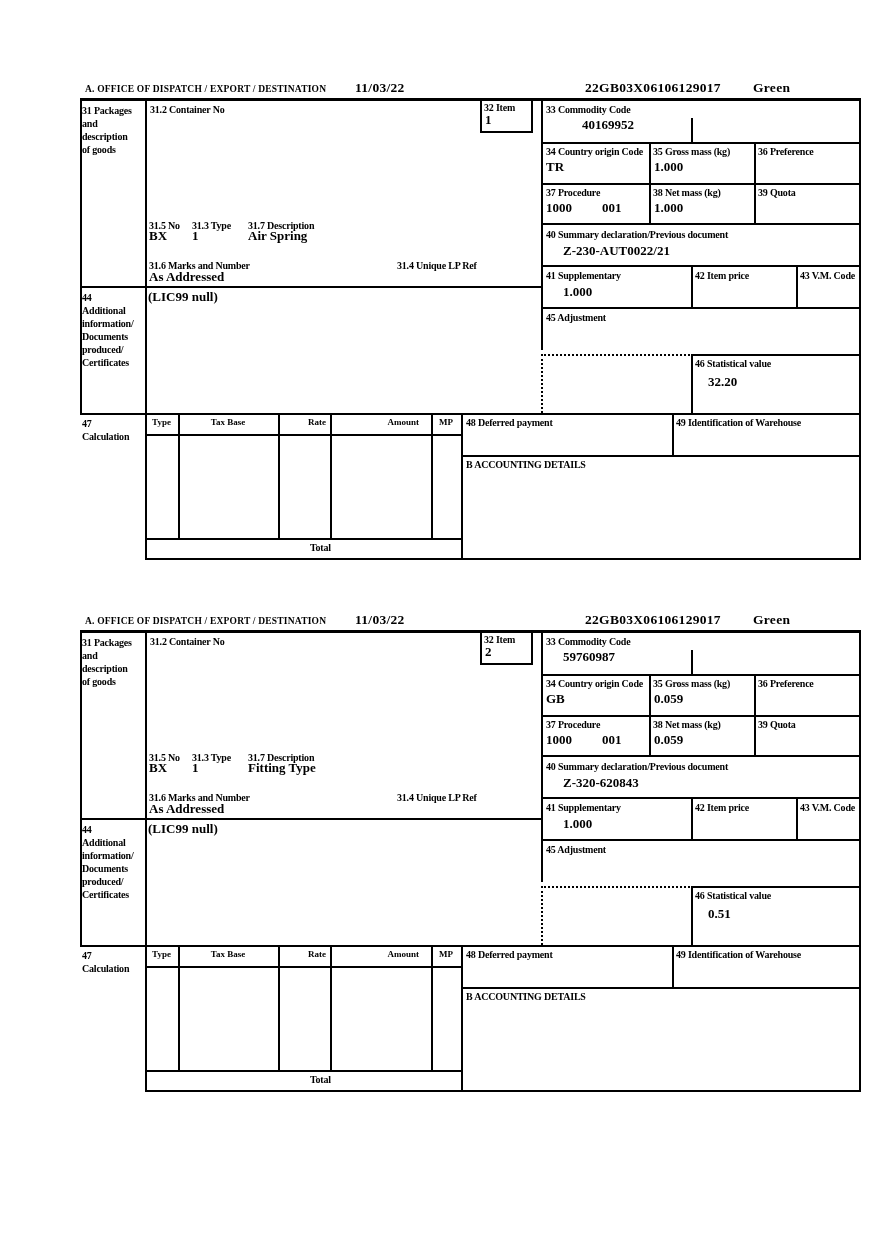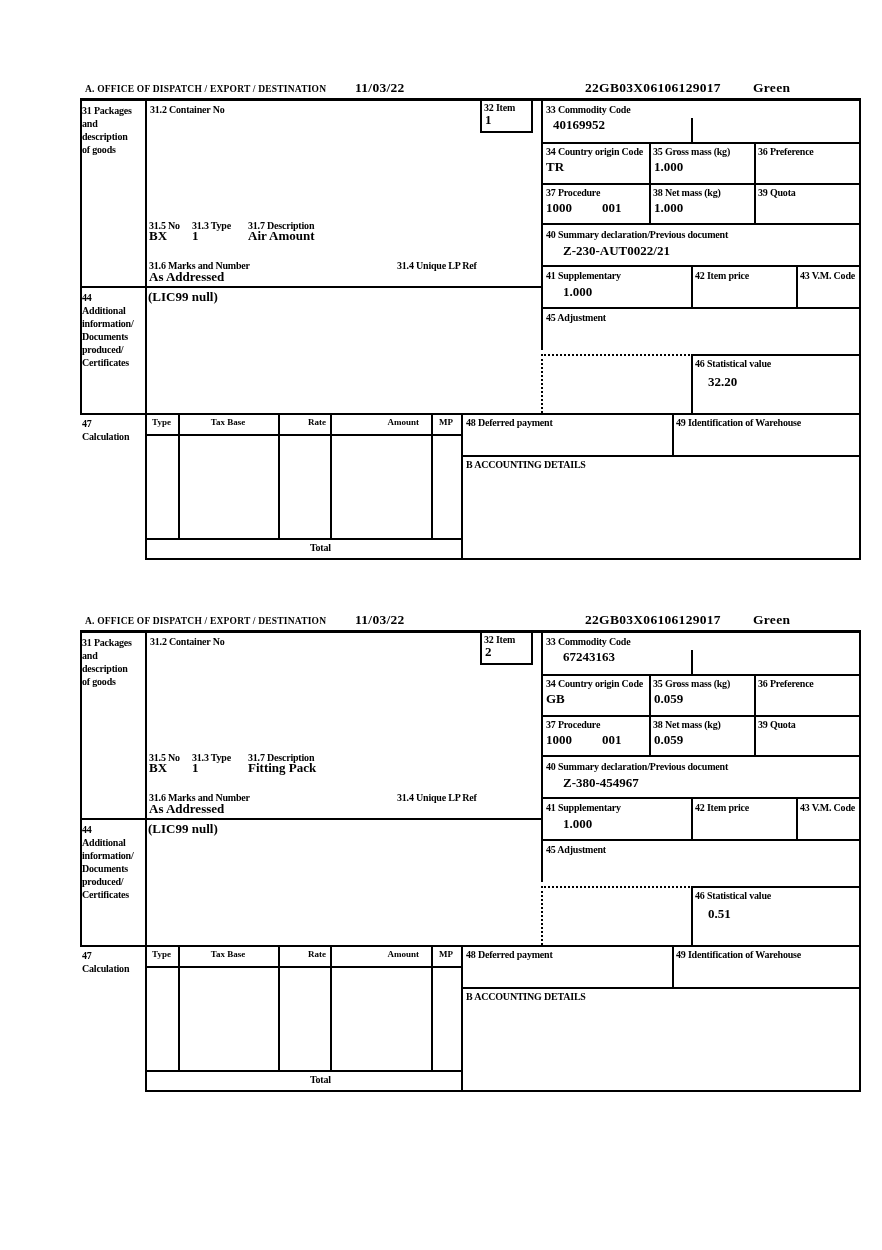--- a/index.html
+++ b/index.html
@@ -80,41 +80,41 @@
       <span class="lbl pre" style="left:2px;top:6px;width:62px;">31 Packages
 and
 description
 of goods</span>
       <span class="lbl" style="left:70px;top:6px;">31.2 Container No</span>
 
       <span class="lbl" style="left:404px;top:4px;">32 Item</span>
       <span class="val" style="left:405px;top:15px;">1</span>
 
       <span class="lbl" style="left:466px;top:6px;">33 Commodity Code</span>
-      <span class="val" style="left:473px;top:20px;">40169952</span>
+      <span class="val" style="left:502px;top:20px;">40169952</span>
 
       <span class="lbl" style="left:466px;top:48px;">34 Country origin Code</span>
       <span class="val" style="left:466px;top:62px;">TR</span>
       <span class="lbl" style="left:573px;top:48px;">35 Gross mass (kg)</span>
       <span class="val" style="left:574px;top:62px;">1.000</span>
       <span class="lbl" style="left:678px;top:48px;">36 Preference</span>
 
       <span class="lbl" style="left:466px;top:89px;">37 Procedure</span>
       <span class="val" style="left:466px;top:103px;">1000</span>
       <span class="val" style="left:522px;top:103px;">001</span>
       <span class="lbl" style="left:573px;top:89px;">38 Net mass (kg)</span>
       <span class="val" style="left:574px;top:103px;">1.000</span>
       <span class="lbl" style="left:678px;top:89px;">39 Quota</span>
 
       <span class="lbl" style="left:69px;top:122px;">31.5 No</span>
       <span class="lbl" style="left:112px;top:122px;">31.3 Type</span>
       <span class="lbl" style="left:168px;top:122px;">31.7 Description</span>
       <span class="val" style="left:69px;top:131px;">BX</span>
       <span class="val" style="left:112px;top:131px;">1</span>
-      <span class="val" style="left:168px;top:131px;">Air Amount</span>
+      <span class="val" style="left:168px;top:131px;">Air Spring</span>
 
       <span class="lbl" style="left:69px;top:162px;">31.6 Marks and Number</span>
       <span class="lbl" style="left:317px;top:162px;">31.4 Unique LP Ref</span>
       <span class="val" style="left:69px;top:172px;">As Addressed</span>
 
       <span class="lbl" style="left:466px;top:131px;">40 Summary declaration/Previous document</span>
       <span class="val" style="left:483px;top:146px;">Z-230-AUT0022/21</span>
 
       <span class="lbl" style="left:466px;top:172px;">41 Supplementary</span>
       <span class="val" style="left:483px;top:187px;">1.000</span>
@@ -202,48 +202,48 @@
       <span class="lbl pre" style="left:2px;top:6px;width:62px;">31 Packages
 and
 description
 of goods</span>
       <span class="lbl" style="left:70px;top:6px;">31.2 Container No</span>
 
       <span class="lbl" style="left:404px;top:4px;">32 Item</span>
       <span class="val" style="left:405px;top:15px;">2</span>
 
       <span class="lbl" style="left:466px;top:6px;">33 Commodity Code</span>
-      <span class="val" style="left:483px;top:20px;">67243163</span>
+      <span class="val" style="left:483px;top:20px;">59760987</span>
 
       <span class="lbl" style="left:466px;top:48px;">34 Country origin Code</span>
       <span class="val" style="left:466px;top:62px;">GB</span>
       <span class="lbl" style="left:573px;top:48px;">35 Gross mass (kg)</span>
       <span class="val" style="left:574px;top:62px;">0.059</span>
       <span class="lbl" style="left:678px;top:48px;">36 Preference</span>
 
       <span class="lbl" style="left:466px;top:89px;">37 Procedure</span>
       <span class="val" style="left:466px;top:103px;">1000</span>
       <span class="val" style="left:522px;top:103px;">001</span>
       <span class="lbl" style="left:573px;top:89px;">38 Net mass (kg)</span>
       <span class="val" style="left:574px;top:103px;">0.059</span>
       <span class="lbl" style="left:678px;top:89px;">39 Quota</span>
 
       <span class="lbl" style="left:69px;top:122px;">31.5 No</span>
       <span class="lbl" style="left:112px;top:122px;">31.3 Type</span>
       <span class="lbl" style="left:168px;top:122px;">31.7 Description</span>
       <span class="val" style="left:69px;top:131px;">BX</span>
       <span class="val" style="left:112px;top:131px;">1</span>
-      <span class="val" style="left:168px;top:131px;">Fitting Pack</span>
+      <span class="val" style="left:168px;top:131px;">Fitting Type</span>
 
       <span class="lbl" style="left:69px;top:162px;">31.6 Marks and Number</span>
       <span class="lbl" style="left:317px;top:162px;">31.4 Unique LP Ref</span>
       <span class="val" style="left:69px;top:172px;">As Addressed</span>
 
       <span class="lbl" style="left:466px;top:131px;">40 Summary declaration/Previous document</span>
-      <span class="val" style="left:483px;top:146px;">Z-380-454967</span>
+      <span class="val" style="left:483px;top:146px;">Z-320-620843</span>
 
       <span class="lbl" style="left:466px;top:172px;">41 Supplementary</span>
       <span class="val" style="left:483px;top:187px;">1.000</span>
       <span class="lbl" style="left:615px;top:172px;">42 Item price</span>
       <span class="lbl" style="left:720px;top:172px;">43 V.M. Code</span>
 
       <span class="lbl pre" style="left:2px;top:193px;width:62px;">44
 Additional
 information/
 Documents

